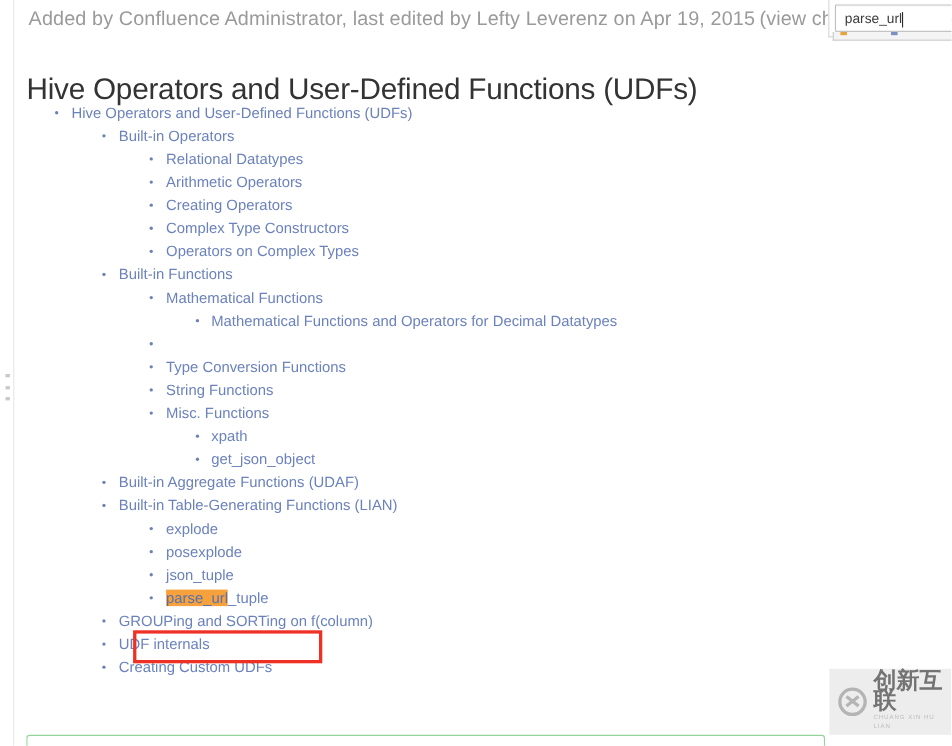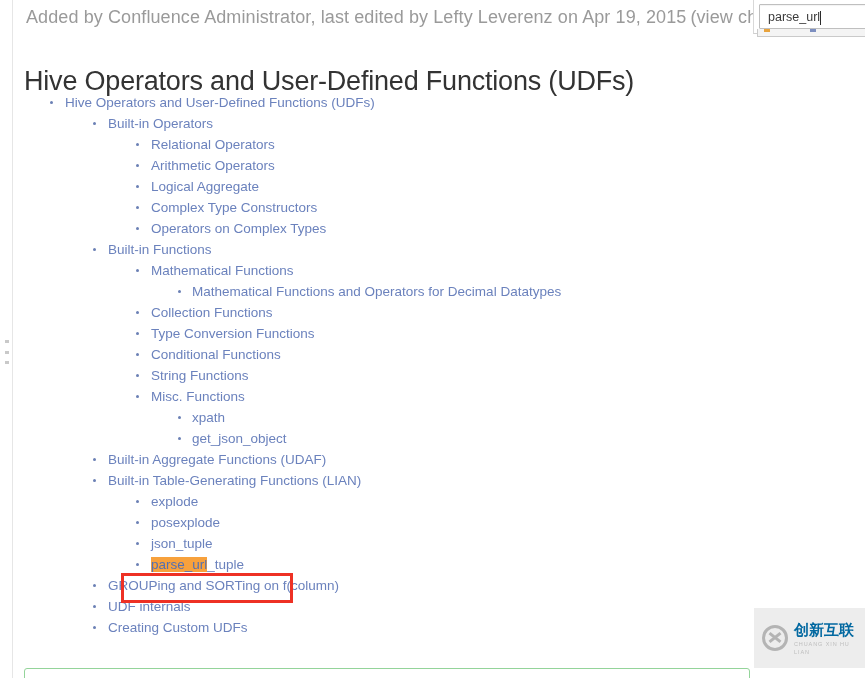--- a/index.html
+++ b/index.html
@@ -173,23 +173,23 @@
     content: "";
     position: absolute;
     left: 3px; top: 8px;
     width: 14px; height: 3px;
     background: #b4b4b4;
   }
   .wm-logo::before { transform: rotate(38deg); }
   .wm-logo::after  { transform: rotate(-38deg); }
   .wm-text { margin-left: 6px; }
   .wm-cn {
-    font-size: 15px;
-    color: #0369a1;
-    font-family: Liberation Serif, serif;
+    font-size: 21px;
+    color: #737373;
+    font-family: Liberation Mono, monospace;
     font-weight: bold;
     line-height: 19px;
     letter-spacing: 0px;
   }
   .wm-py {
     font-size: 5.5px;
     color: #bdbdbd;
     letter-spacing: 0.9px;
     line-height: 8px;
   }
@@ -227,29 +227,29 @@
       <div class="toc-item lvl1">
         <span class="bullet"></span>
         <a class="lbl" style="text-decoration: none; color: rgb(107, 130, 189);">Hive Operators and User-Defined Functions (UDFs)</a>
       </div>
       <div class="toc-item lvl2">
         <span class="bullet"></span>
         <a class="lbl" style="text-decoration: none; color: rgb(107, 130, 189);">Built-in Operators</a>
       </div>
       <div class="toc-item lvl3">
         <span class="bullet"></span>
-        <a class="lbl" style="text-decoration: none; color: rgb(107, 130, 189);">Relational Operators</a>
+        <a class="lbl" style="text-decoration: none; color: rgb(107, 130, 189);">Relational Datatypes</a>
       </div>
       <div class="toc-item lvl3">
         <span class="bullet"></span>
         <a class="lbl" style="text-decoration: none; color: rgb(107, 130, 189);">Arithmetic Operators</a>
       </div>
       <div class="toc-item lvl3">
         <span class="bullet"></span>
-        <a class="lbl" style="text-decoration: none; color: rgb(107, 130, 189);">Logical Aggregate</a>
+        <a class="lbl" style="text-decoration: none; color: rgb(107, 130, 189);">Creating Operators</a>
       </div>
       <div class="toc-item lvl3">
         <span class="bullet"></span>
         <a class="lbl" style="text-decoration: none; color: rgb(107, 130, 189);">Complex Type Constructors</a>
       </div>
       <div class="toc-item lvl3">
         <span class="bullet"></span>
         <a class="lbl" style="text-decoration: none; color: rgb(107, 130, 189);">Operators on Complex Types</a>
       </div>
       <div class="toc-item lvl2">
@@ -259,29 +259,24 @@
       <div class="toc-item lvl3">
         <span class="bullet"></span>
         <a class="lbl" style="text-decoration: none; color: rgb(107, 130, 189);">Mathematical Functions</a>
       </div>
       <div class="toc-item lvl4">
         <span class="bullet"></span>
         <a class="lbl" style="text-decoration: none; color: rgb(107, 130, 189);">Mathematical Functions and Operators for Decimal Datatypes</a>
       </div>
       <div class="toc-item lvl3">
         <span class="bullet"></span>
-        <a class="lbl" style="text-decoration: none; color: rgb(107, 130, 189);">Collection Functions</a>
       </div>
       <div class="toc-item lvl3">
         <span class="bullet"></span>
         <a class="lbl" style="text-decoration: none; color: rgb(107, 130, 189);">Type Conversion Functions</a>
-      </div>
-      <div class="toc-item lvl3">
-        <span class="bullet"></span>
-        <a class="lbl" style="text-decoration: none; color: rgb(107, 130, 189);">Conditional Functions</a>
       </div>
       <div class="toc-item lvl3">
         <span class="bullet"></span>
         <a class="lbl" style="text-decoration: none; color: rgb(107, 130, 189);">String Functions</a>
       </div>
       <div class="toc-item lvl3">
         <span class="bullet"></span>
         <a class="lbl" style="text-decoration: none; color: rgb(107, 130, 189);">Misc. Functions</a>
       </div>
       <div class="toc-item lvl4">

